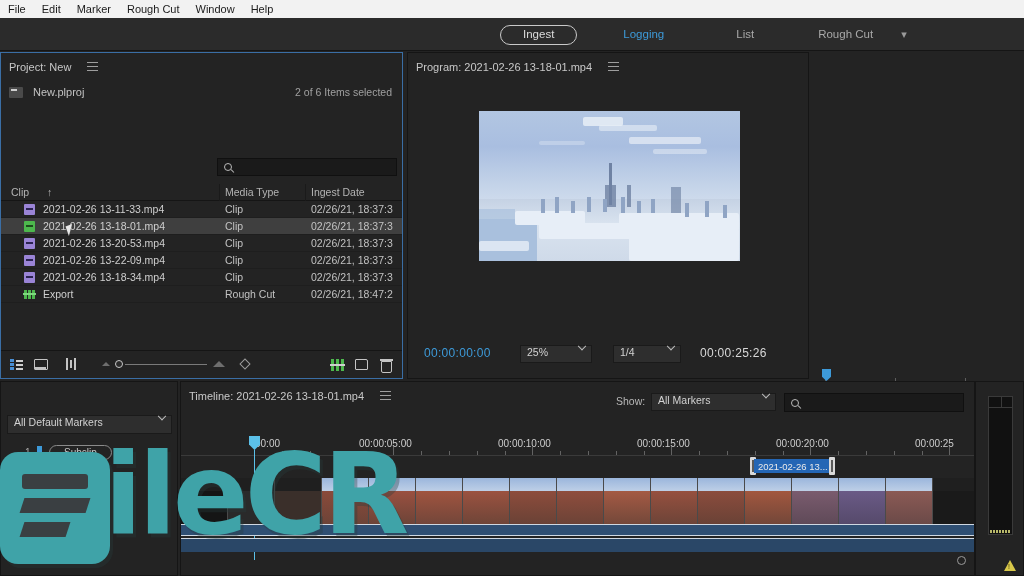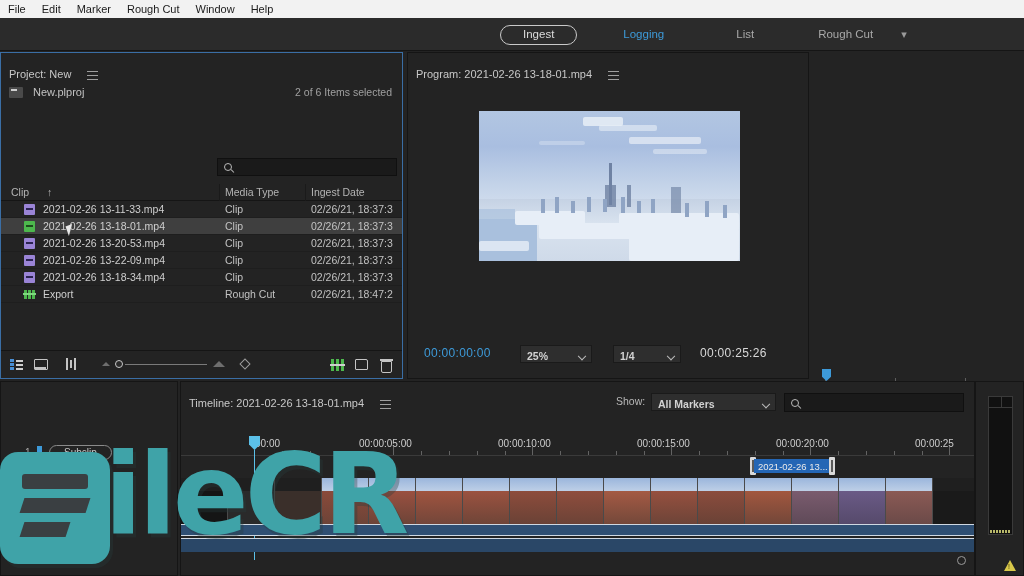--- a/index.html
+++ b/index.html
@@ -60,21 +60,21 @@
     height: 33px; line-height: 33px; cursor: default;
   }
 
   
   .panel {
     position: absolute;
     background: #232323;
     border: 1px solid #151515;
   }
   .panel-head {
-    height: 27px; display: flex; align-items: flex-end;
+    height: 27px; display: flex; align-items: center;
     padding-left: 8px; gap: 16px;
     background: #232323;
   }
   .panel-title { font-size: 11px; color: #c8c8c8; white-space: nowrap; }
   .hamburger {
     display: inline-block; width: 11px; height: 9px; position: relative;
     cursor: pointer; flex: 0 0 auto;
   }
   .hamburger i {
     position: absolute; left: 0; width: 11px; height: 1px; background: #9e9e9e;
@@ -209,22 +209,22 @@
   .snowmound { position:absolute; background:#e7eef7; border-radius:2px; }
   .tower { position:absolute; background:#6f82a3; }
   .water { position:absolute; background:#a9c0dd; }
 
   .tcode { position:absolute; font-size:12px; letter-spacing:.3px; }
   .tcode.blue { color:#3d9ad9; }
   .tcode.white { color:#d8d8d8; }
 
   .dd {
     position:absolute; background:#2e2e2e; border:1px solid #1a1a1a;
-    height:18px; display:flex; align-items:flex-end; padding:0 6px;
-    font-size:10.5px; color:#d2d2d2; cursor:pointer;font-weight:bold;
+    height:18px; display:flex; align-items:flex-start; padding:0 6px;
+    font-size:10.5px; color:#d2d2d2; cursor:pointer;
   }
   .dd .cv {
     margin-left:auto; width:6px; height:6px; border-right:1.3px solid #bdbdbd;
     border-bottom:1.3px solid #bdbdbd; transform: rotate(45deg) translate(-2px,-2px);
   }
 
   #ruler {
     position:absolute; left:417px; top:320px; width:374px; height:14px;
     border-bottom:1px solid #3a3a3a;
   }
@@ -583,20 +583,24 @@
         <span class="bar" style="left:0;"></span>
         <span class="tri" style="left:3px;border-right:9px solid #cfcfcf;"></span>
       </span>
       <span class="tbtn"><span class="play-tri"></span></span>
 
     </div>
   </div>
 
 
   <div class="panel" id="markertype">
+    <div class="dd">
+      <span>All Default Markers</span>
+      <span class="cv"></span>
+    </div>
     <div class="mtrow">
       <span class="mtnum">1</span>
       <span class="mtbar"></span>
       <span class="mtpill">Subclip</span>
     </div>
   </div>
 
   <div class="panel" id="timeline">
     <div class="panel-head">
       <span class="panel-title">Timeline: 2021-02-26 13-18-01.mp4</span>

